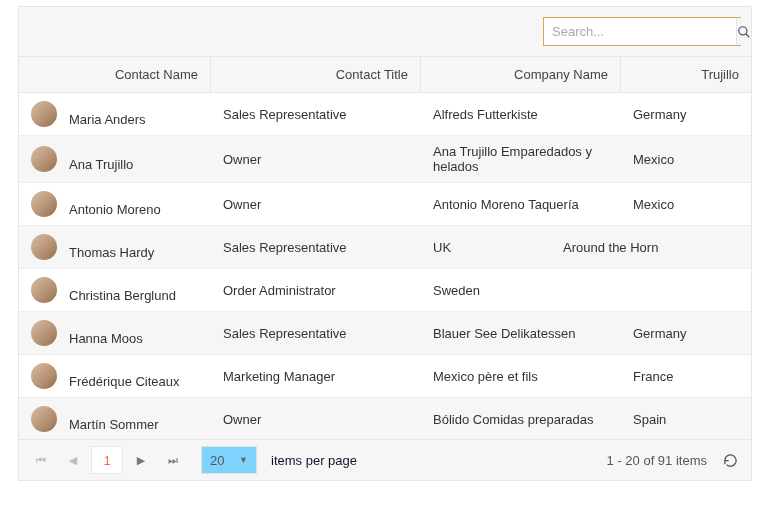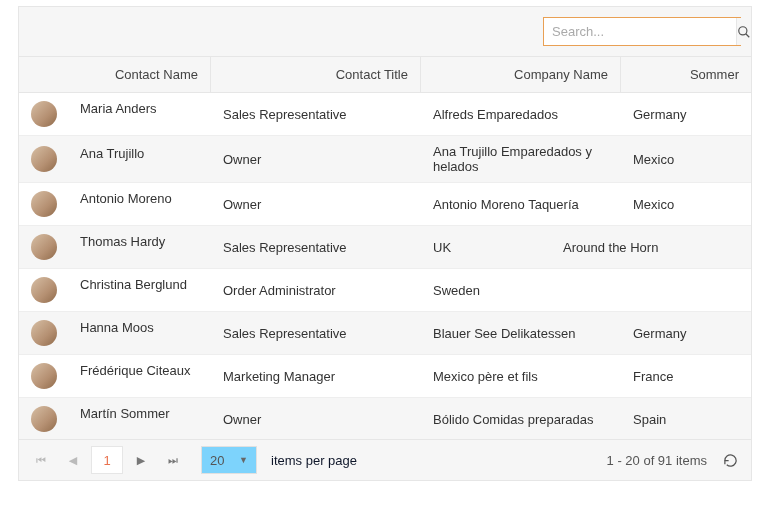--- a/index.html
+++ b/index.html
@@ -79,22 +79,22 @@
   }
   .row:nth-child(even) { background: #f6f6f6; }
   .cell {
     padding: 8px 12px;
     font-size: 13px;
     color: #333;
     border-right: 1px solid transparent;
   }
   .name-cell {
     display: flex;
-    align-items: flex-start;
-    gap: 23px;
+    align-items: flex-end;
+    gap: 12px;
   }
   .avatar {
     width: 26px;
     height: 26px;
     border-radius: 50%;
     flex-shrink: 0;
     background: linear-gradient(135deg, #d7bfa5 0%, #b59072 60%, #8f6a4a 100%);
     display: inline-block;
   }
   .pager {
@@ -177,31 +177,31 @@
           <line x1="21" y1="21" x2="15" y2="15"></line>
         </svg>
       </button>
     </div>
   </div>
 
   <div class="header-row">
     <div class="header-cell col-name">Contact Name</div>
     <div class="header-cell col-title">Contact Title</div>
     <div class="header-cell col-company">Company Name</div>
-    <div class="header-cell col-country">Sommer</div>
+    <div class="header-cell col-country">Trujillo</div>
   </div>
 
   <div class="body" id="grid-body">
       <div class="row">
         <div class="cell col-name name-cell">
           <span class="avatar"></span>
           <span>Maria Anders</span>
         </div>
         <div class="cell col-title">Sales Representative</div>
-        <div class="cell col-company">Alfreds Emparedados</div>
+        <div class="cell col-company">Alfreds Futterkiste</div>
         <div class="cell col-country">Germany</div>
       </div>
       <div class="row">
         <div class="cell col-name name-cell">
           <span class="avatar"></span>
           <span>Ana Trujillo</span>
         </div>
         <div class="cell col-title">Owner</div>
         <div class="cell col-company">Ana Trujillo Emparedados y helados</div>
         <div class="cell col-country">Mexico</div>

